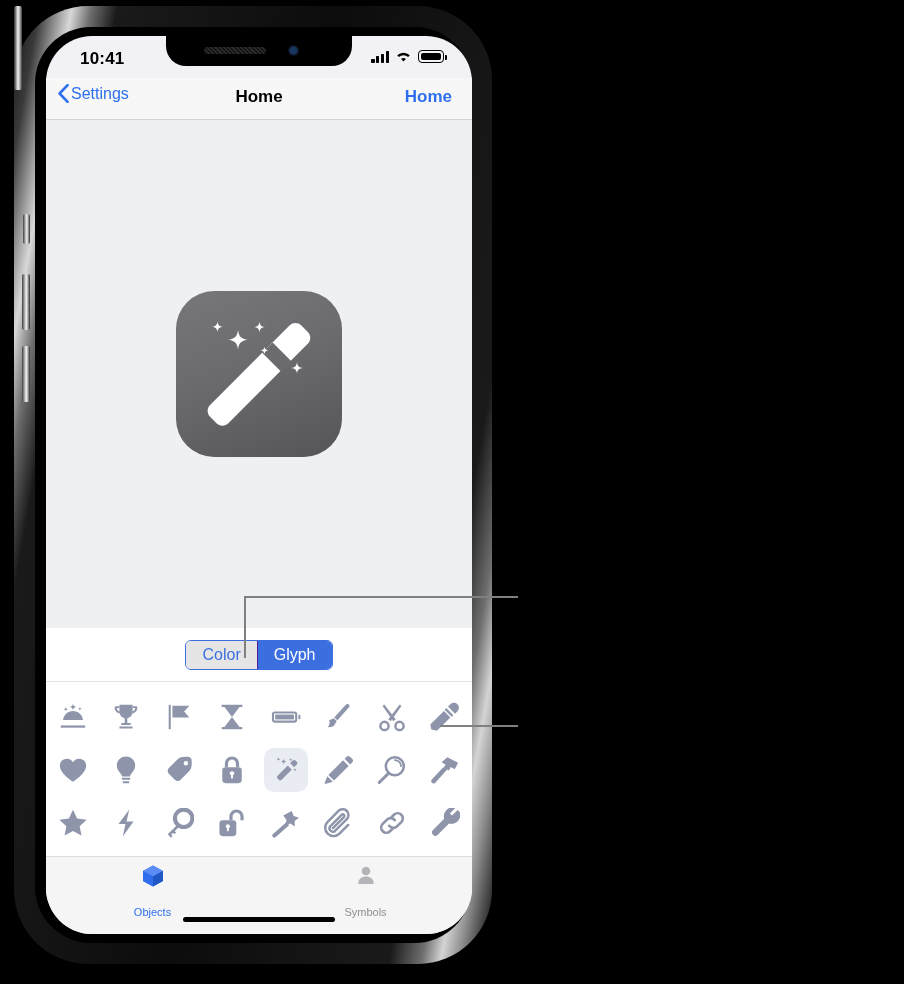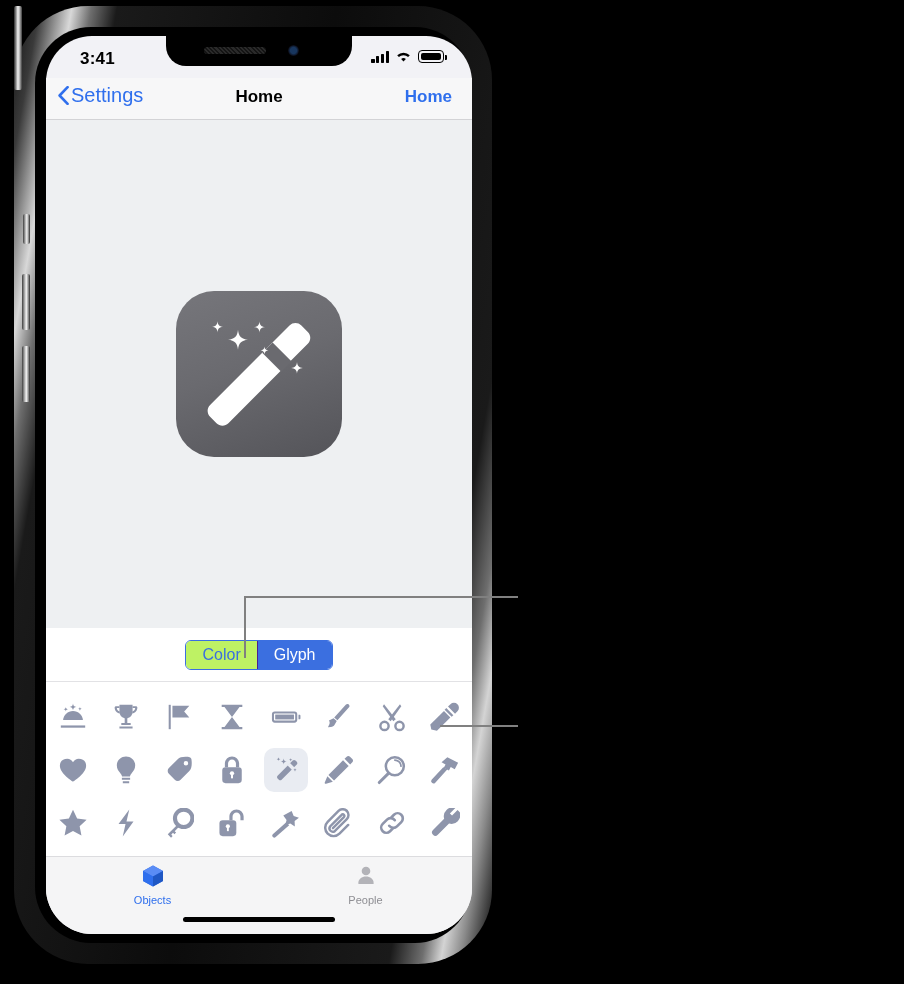--- a/index.html
+++ b/index.html
@@ -52,49 +52,49 @@
   .bars { display:flex; align-items:flex-end; gap:1.6px; height:12px; }
   .bars i { width:3.2px; background:#000; border-radius:.7px; display:block; }
   .bars i:nth-child(1){height:4px}.bars i:nth-child(2){height:6.5px}
   .bars i:nth-child(3){height:9px}.bars i:nth-child(4){height:11.5px}
   .batt { width:26px; height:13px; border:1.6px solid #000; border-radius:4px; position:relative; }
   .batt::after { content:""; position:absolute; right:-4px; top:4px; width:2px; height:5px; background:#000; border-radius:0 1px 1px 0; }
   .batt i { position:absolute; left:1.6px; top:1.6px; right:1.6px; bottom:1.6px; background:#000; border-radius:2px; display:block; }
 
   
   .navbar { position:relative; height:42px; background:#f7f7f8; border-bottom:1px solid #d3d3d6; }
-  .nav-back { position:absolute; left:12px; top:6px; display:flex; align-items:center; gap:2px; color:#2f6fed; font-size:20px; cursor:pointer; }
+  .nav-back { position:absolute; left:12px; top:6px; display:flex; align-items:center; gap:2px; color:#2f6fed; font-size:16px; cursor:pointer; }
   .chev { width:11px; height:19px; flex:none; }
   .nav-title { position:absolute; left:0; right:0; top:9px; text-align:center; font-size:17px; font-weight:700; color:#000; }
   .nav-done { position:absolute; right:20px; top:9px; color:#2f6fed; font-size:17px; font-weight:700; cursor:pointer; }
 
   
   .preview { height:508px; background:#eef0f2; display:flex; align-items:center; justify-content:center; }
   .appicon { width:166px; height:166px; border-radius:38px;
     background:linear-gradient(160deg,#76767b 0%,#6a6a6f 45%,#545459 100%); position:relative; }
 
   
   .segwrap { height:54px; background:#fff; display:flex; align-items:center; justify-content:center; border-bottom:1px solid #e2e2e5; }
   .seg { display:flex; border:1px solid #3b6fe0; border-radius:6px; overflow:hidden; height:30px; }
-  .seg div { display:flex; align-items:center; justify-content:center; font-size:16px; color:#3b6fe0; padding:0 16px; cursor:pointer; background:#bef264; }
+  .seg div { display:flex; align-items:center; justify-content:center; font-size:16px; color:#3b6fe0; padding:0 16px; cursor:pointer; background:#e5e5e5; }
   .seg div + div { border-left:1px solid #4c1d95; }
   .seg div.on { background:#3b6fe0; color:#fff; }
 
   
   .glyphs { background:#fff; padding:8px 0 4px 0; height:176px; overflow:hidden; }
   .grow { display:flex; height:53px; }
   .gcell { width:53.25px; display:flex; align-items:center; justify-content:center; cursor:pointer; }
   .gbox { width:44px; height:44px; border-radius:10px; display:flex; align-items:center; justify-content:center; }
   .gbox.sel { background:#e9ecf2; }
   .gi { width:30px; height:30px; fill:#8e95ab; display:block; }
 
   
   .tabbar { position:absolute; left:0; right:0; bottom:0; height:78px; background:#f5f5f6; border-top:1px solid #dcdcdf; }
   .tabs { display:flex; padding-top:7px; }
-  .tab { flex:1; display:flex; flex-direction:column; align-items:center; gap:6px; cursor:pointer; }
+  .tab { flex:1; display:flex; flex-direction:column; align-items:center; gap:18px; cursor:pointer; }
   .tab svg { width:24px; height:24px; }
   .tab span { font-size:11px; color:#8e8e93; }
   .tab.on span { color:#2f6fed; }
   .homebar { position:absolute; left:50%; transform:translateX(-50%); bottom:12px; width:152px; height:5px; border-radius:3px; background:#000; }
 
   
   .callout { position:absolute; border-color:#808080; z-index:60; }
   .c1 { left:244px; top:596px; width:274px; height:62px;
         border-top:2px solid #808080; border-left:2px solid #808080; }
   .c2 { left:440px; top:725px; width:78px; border-top:2px solid #808080; }
@@ -112,21 +112,21 @@
     <div class="phone-inner"></div>
 
     <div class="screen">
 
       <div class="notch">
         <div class="speaker"></div>
         <div class="camera"></div>
       </div>
 
       <div class="statusbar">
-        <div class="sb-time">3:41</div>
+        <div class="sb-time">10:41</div>
         <div class="sb-right">
           <span class="bars">
               <i></i>
               <i></i>
               <i></i>
               <i></i>
             </span>
           <svg width="17" height="13" viewBox="0 0 17 13">
             <path d="M8.5 11.6 6.1 9.1a3.4 3.4 0 0 1 4.8 0zM3.9 7 2.2 5.2a9 9 0 0 1 12.6 0L13.1 7a6.6 6.6 0 0 0-9.2 0z" fill="#000"></path>
           </svg>
@@ -402,21 +402,21 @@
               <path d="M12 12.6v9.8L2 16.9V7.1z" fill="#2f6fed"></path>
               <path d="M12 12.6v9.8l10-5.5V7.1z" fill="#1f57c4"></path>
             </svg>
             <span>Objects</span>
           </div>
           <div class="tab">
             <svg viewBox="0 0 24 24">
               <circle cx="12" cy="7" r="4.3" fill="#b3b3b8"></circle>
               <path d="M12 12.6c4.2 0 7.6 2.7 7.6 6v1.4H4.4v-1.4c0-3.3 3.4-6 7.6-6z" fill="#b3b3b8"></path>
             </svg>
-            <span>People</span>
+            <span>Symbols</span>
           </div>
         </div>
         <div class="homebar"></div>
       </div>
 
     </div>
   </div>
 
   <div class="callout c1"></div>
   <div class="callout c2"></div>

